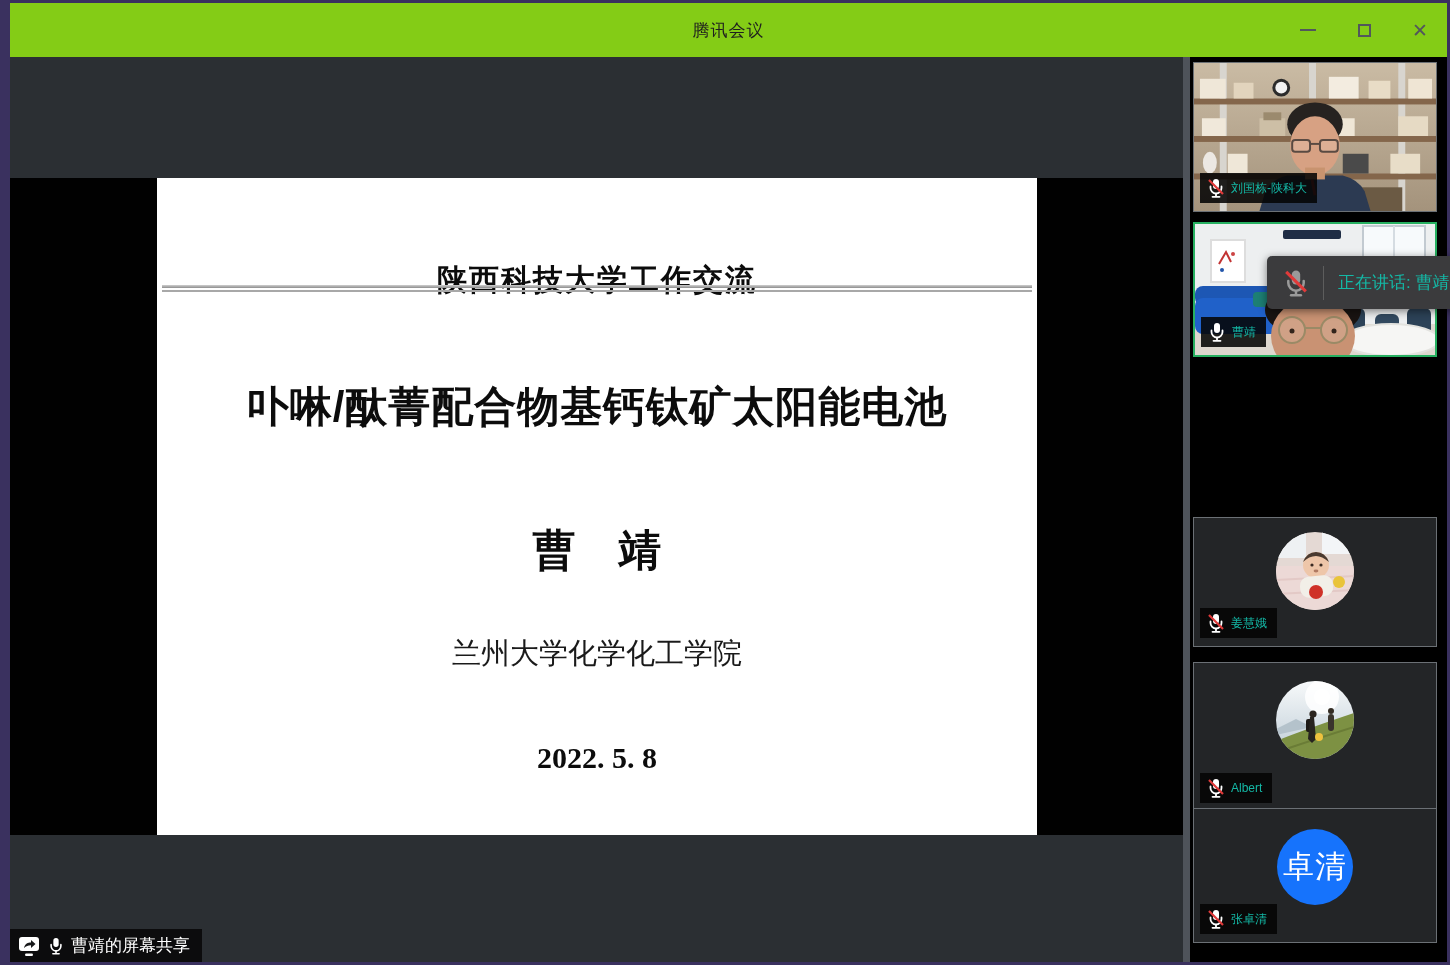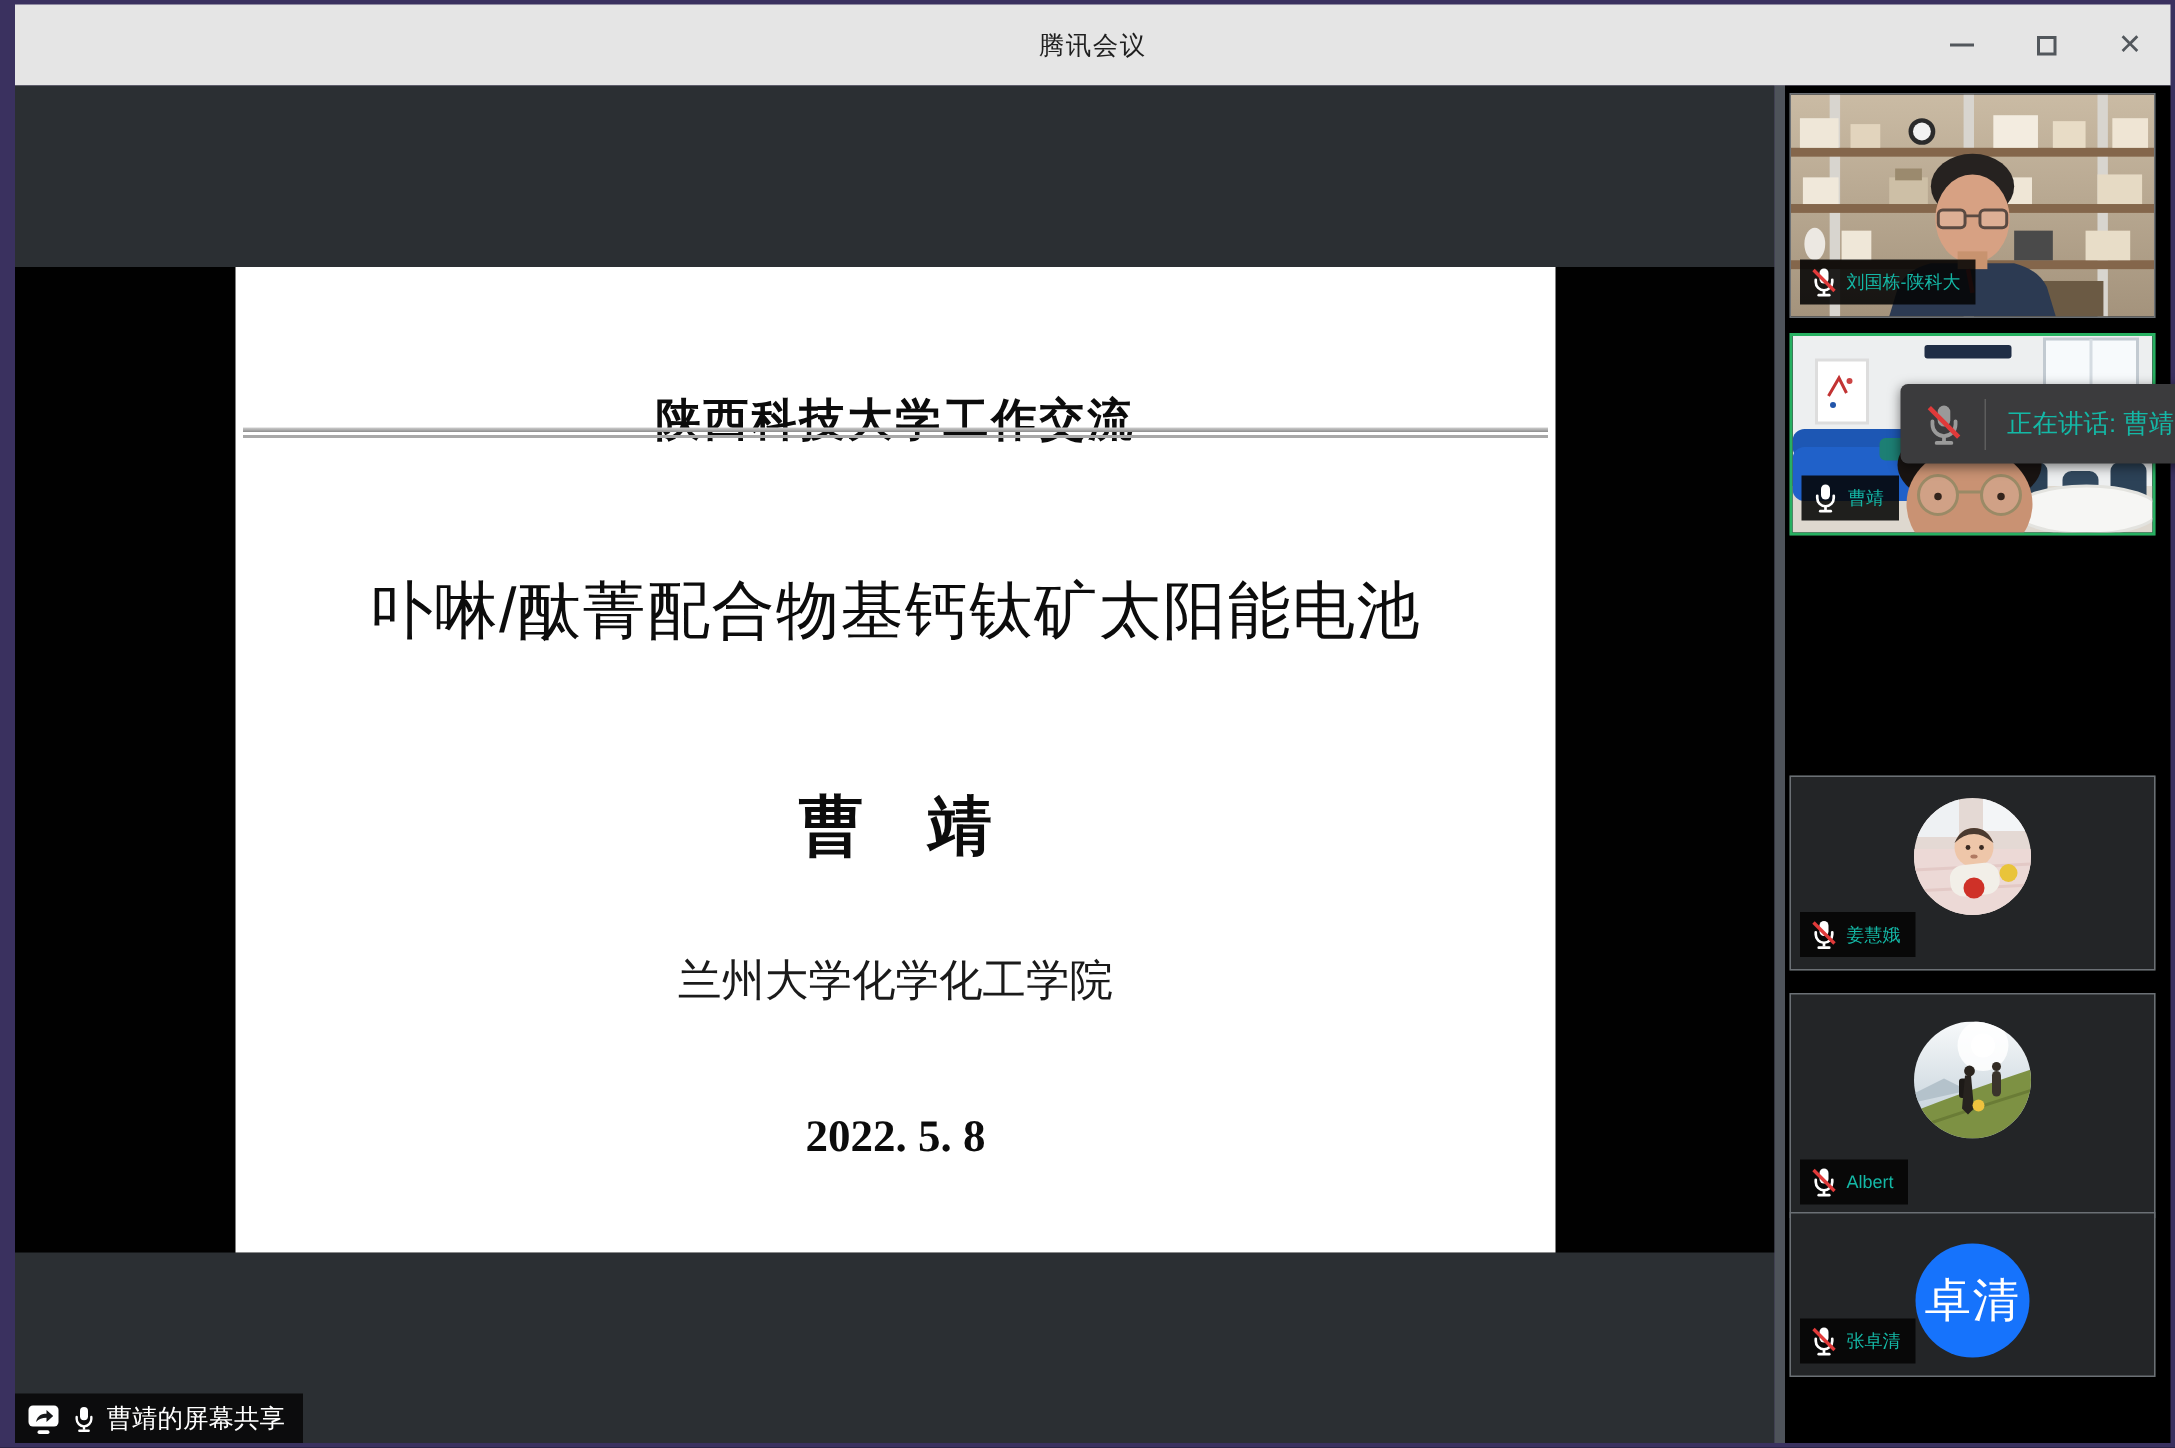--- a/index.html
+++ b/index.html
@@ -3,21 +3,21 @@
 <meta charset="utf-8">
 <style>
   * { margin:0; padding:0; box-sizing:border-box; }
   html,body { width:1450px; height:965px; overflow:hidden; background:#3a315f;
               font-family:"Liberation Sans", sans-serif; }
   .abs { position:absolute; }
 
   
   #stage { position:relative; width:1450px; height:965px; }
 
-  .titlebar { left:10px; top:3px; width:1437px; height:54px; background:#e5e5e5;
+  .titlebar { left:10px; top:3px; width:1437px; height:54px; background:#84cc16;
               display:flex; align-items:center; justify-content:center; }
   .titlebar-title { font-size:17px; color:#1f1f1f; letter-spacing:1px; }
   .win-controls { position:absolute; right:14px; top:0; height:54px; display:flex;
                   align-items:center; gap:30px; }
   .wc { width:26px; height:26px; display:flex; align-items:center; justify-content:center;
         cursor:pointer; }
   .wc-min-bar { width:16px; height:2px; background:#52575c; }
   .wc-max-box { width:13px; height:13px; border:2px solid #52575c; }
   .wc-close-x { font-size:19px; color:#52575c; line-height:1; }
 
@@ -25,21 +25,21 @@
   .main { left:10px; top:57px; width:1173px; height:905px; background:#2b2f33; }
   .screen-strip { left:0; top:121px; width:1173px; height:657px; background:#010101; }
   .slide { left:147px; top:0; width:880px; height:657px; background:#ffffff; color:#0c0c0c; }
 
   .slide-header { left:0; top:46px; width:100%; text-align:center; font-size:30px;
                   font-weight:700; letter-spacing:2px;margin-top:36px; }
   .slide-rule { left:5px; top:107px; width:870px; }
   .rule-a { height:3px; background:linear-gradient(#cfcfcf,#8d8d8d); }
   .rule-b { margin-top:2px; height:2px; background:#a8a8a8; }
   .slide-title { left:0; top:201px; width:100%; text-align:center; font-size:42px;
-                 font-weight:400; letter-spacing:1px; }
+                 font-weight:700; letter-spacing:1px; }
   .slide-author { left:0; top:344px; width:100%; text-align:center; font-size:43px;
                   font-weight:700; }
   .slide-email { left:0; top:403px; width:100%; text-align:center; font-size:29px;
                  font-family:"Liberation Serif", serif; color:#222; }
   .slide-affil { left:0; top:456px; width:100%; text-align:center; font-size:29px;
                  font-weight:500; color:#1a1a1a; }
   .slide-date { left:0; top:563px; width:100%; text-align:center; font-size:30px;
                 font-weight:700; font-family:"Liberation Serif", serif; }
 
   
@@ -52,21 +52,21 @@
   .sidebar { left:1190px; top:57px; width:257px; height:905px; background:#000; }
 
   .tile { position:absolute; left:3px; width:244px; background:#232527;
           border:1px solid #6b7075; overflow:hidden; cursor:pointer; }
   .tile svg.fill { position:absolute; left:0; top:0; width:100%; height:100%; }
   .t1 { top:5px;  height:150px; }
   .t2 { top:165px; height:135px; border:2px solid #27b061; }
   .t3 { top:313px; height:127px; }
   .t4 { top:460px; height:130px; }
   .t5 { top:605px; height:150px;padding-left:12px; }
-  .t6 { top:751px; height:110px; }
+  .t6 { top:751px; height:135px; }
 
   .name-badge { position:absolute; left:6px; bottom:8px; display:flex; align-items:center;
                 z-index:3; }
   .badge-label { display:flex; align-items:center; gap:6px; height:30px;
                  background:rgba(5,5,5,0.88); padding:0 10px 0 7px; color:#14b8a6;
                  font-size:12px; white-space:nowrap; }
   .guest-badge { width:30px; height:30px; background:#ee7d2e; display:flex;
                  align-items:center; justify-content:center; margin-right:2px; }
 
   .avatar-circle { position:absolute; left:50%; transform:translateX(-50%);

